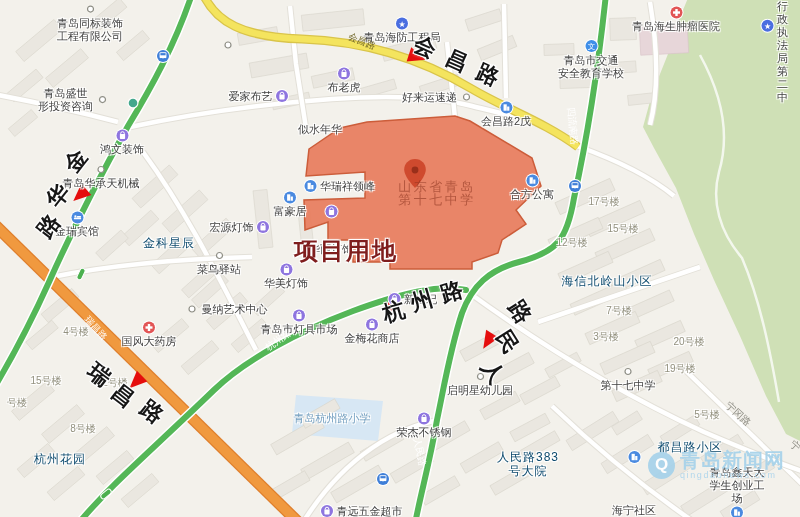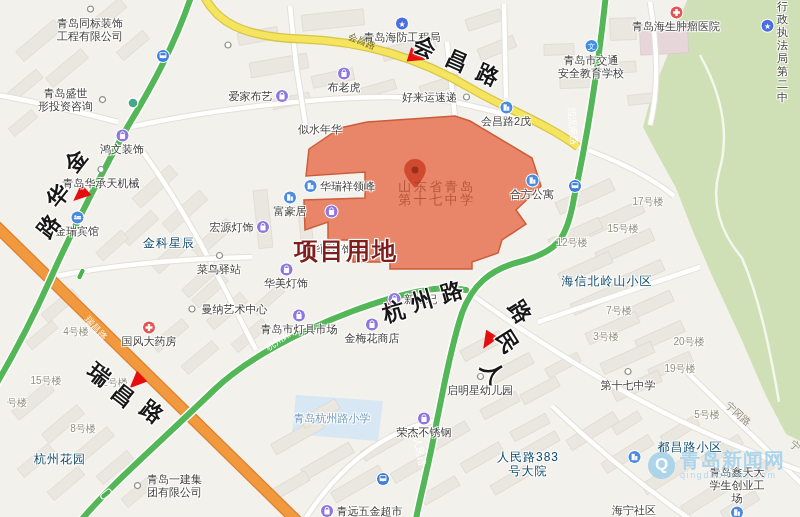--- a/index.html
+++ b/index.html
@@ -354,24 +354,20 @@
           <circle r="6" fill="#8e75df"></circle>
           <path d="M-2.6,-1.4 h5.2 v4.2 a0.8,0.8 0 0 1 -0.8,0.8 h-3.6 a0.8,0.8 0 0 1 -0.8,-0.8 z" fill="#fff"></path>
           <path d="M-1.8,-1.4 v-0.6 a1.8,1.8 0 0 1 3.6,0 v0.6" stroke="#fff" stroke-width="1" fill="none"></path>
         </svg><span class="halo">新世纪</span></div>
       <div class="poi lbl col" style="left: 480px; top: 383px; transform: translate(-50%, -50%);"><svg width="15" height="15" viewBox="-7.5 -7.5 15 15" class="ic">
           <circle r="3" fill="#fff" stroke="#8f8f86" stroke-width="1.2"></circle>
         </svg><span class="halo">启明星幼儿园</span></div>
       <div class="poi lbl col" style="left: 628px; top: 378px; transform: translate(-50%, -50%);"><svg width="15" height="15" viewBox="-7.5 -7.5 15 15" class="ic">
           <circle r="3" fill="#fff" stroke="#8f8f86" stroke-width="1.2"></circle>
         </svg><span class="halo">第十七中学</span></div>
-      <div class="poi lbl " style="left: 166px; top: 486px; transform: translate(-50%, -50%);"><svg width="15" height="15" viewBox="-7.5 -7.5 15 15" class="ic">
-          <circle r="3" fill="#fff" stroke="#8f8f86" stroke-width="1.2"></circle>
-        </svg><span class="halo">青岛一建集
-团有限公司</span></div>
       <div class="poi lbl " style="left: 361px; top: 511px; transform: translate(-50%, -50%);"><svg width="15" height="15" viewBox="-7.5 -7.5 15 15" class="ic">
           <circle r="7" fill="#fff"></circle>
           <circle r="6" fill="#8e75df"></circle>
           <path d="M-2.6,-1.4 h5.2 v4.2 a0.8,0.8 0 0 1 -0.8,0.8 h-3.6 a0.8,0.8 0 0 1 -0.8,-0.8 z" fill="#fff"></path>
           <path d="M-1.8,-1.4 v-0.6 a1.8,1.8 0 0 1 3.6,0 v0.6" stroke="#fff" stroke-width="1" fill="none"></path>
         </svg><span class="halo">青远五金超市</span></div>
       <div class="poi lbl col" style="left: 424px; top: 425px; transform: translate(-50%, -50%); justify-content: center;"><svg width="15" height="15" viewBox="-7.5 -7.5 15 15" class="ic">
           <circle r="7" fill="#fff"></circle>
           <circle r="6" fill="#8e75df"></circle>
           <path d="M-2.6,-1.4 h5.2 v4.2 a0.8,0.8 0 0 1 -0.8,0.8 h-3.6 a0.8,0.8 0 0 1 -0.8,-0.8 z" fill="#fff"></path>
@@ -390,21 +386,21 @@
           <rect x="0.7" y="-1" width="2.2" height="4.2" fill="#fff"></rect>
         </svg><span class="halo">青岛鑫天大
 学生创业工场</span></div>
       <div class="area lbl halo" style="left: 169px; top: 243px; transform: translate(-50%, -50%);">金科星辰</div>
       <div class="area lbl halo" style="left: 607px; top: 281px; transform: translate(-50%, -50%);">海信北岭山小区</div>
       <div class="area lbl halo" style="left: 60px; top: 459px; transform: translate(-50%, -50%);">杭州花园</div>
       <div class="area lbl halo" style="left: 690px; top: 447px; transform: translate(-50%, -50%);">都昌路小区</div>
       <div class="area lbl halo" style="left: 528px; top: 464px; transform: translate(-50%, -50%);">人民路383
 号大院</div>
       <div class="schooltxt lbl halo" style="left: 332px; top: 418px; transform: translate(-50%, -50%);">青岛杭州路小学</div>
-      <div class="bnum lbl halo" style="left: 648px; top: 202px; transform: translate(-50%, -50%); text-align: right;">17号楼</div>
+      <div class="bnum lbl halo" style="left: 604px; top: 202px; transform: translate(-50%, -50%); text-align: right;">17号楼</div>
       <div class="bnum lbl halo" style="left: 623px; top: 229px; transform: translate(-50%, -50%);">15号楼</div>
       <div class="bnum lbl halo" style="left: 572px; top: 243px; transform: translate(-50%, -50%);">12号楼</div>
       <div class="bnum lbl halo" style="left: 619px; top: 311px; transform: translate(-50%, -50%);">7号楼</div>
       <div class="bnum lbl halo" style="left: 606px; top: 337px; transform: translate(-50%, -50%);">3号楼</div>
       <div class="bnum lbl halo" style="left: 689px; top: 342px; transform: translate(-50%, -50%);">20号楼</div>
       <div class="bnum lbl halo" style="left: 680px; top: 369px; transform: translate(-50%, -50%);">19号楼</div>
       <div class="bnum lbl halo" style="left: 76px; top: 332px; transform: translate(-50%, -50%);">4号楼</div>
       <div class="bnum lbl halo" style="left: 46px; top: 381px; transform: translate(-50%, -50%);">15号楼</div>
       <div class="bnum lbl halo" style="left: 115px; top: 383px; transform: translate(-50%, -50%);">2号楼</div>
       <div class="bnum lbl halo" style="left: 83px; top: 429px; transform: translate(-50%, -50%);">8号楼</div>

